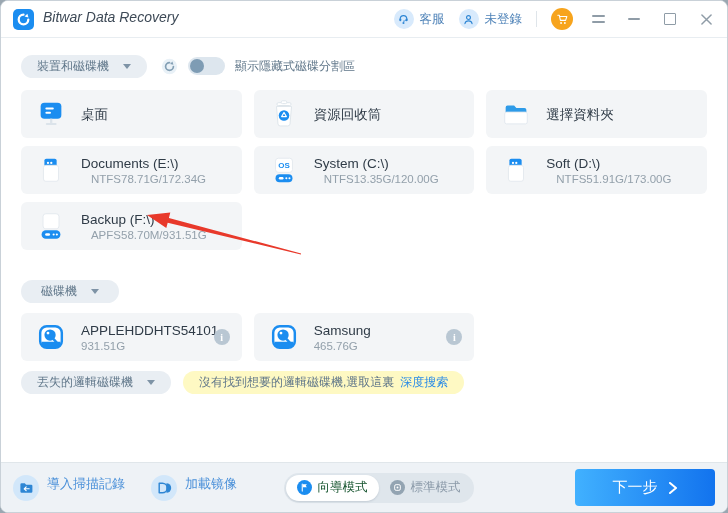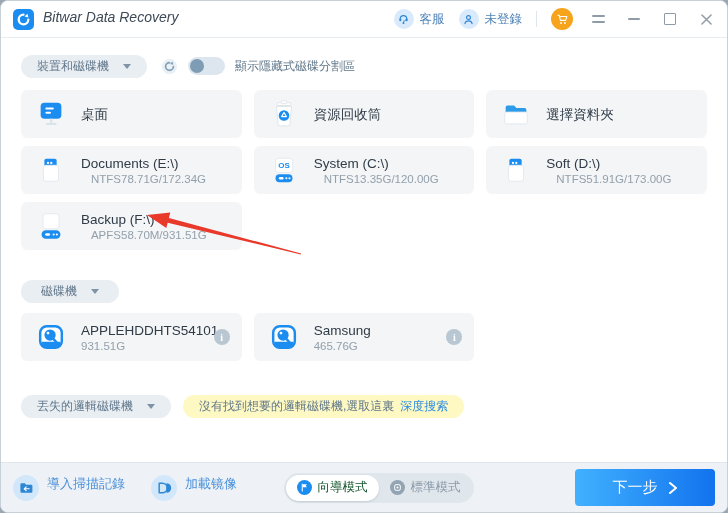--- a/index.html
+++ b/index.html
@@ -29,21 +29,21 @@
   .toggle-label{font-size:12px;color:#5f7689;}
   .grid{display:grid;grid-template-columns:repeat(3,1fr);gap:8px 12px;}
   .card{position:relative;display:flex;align-items:center;background:#f3f5f7;border-radius:6px;height:48px;padding:0 12px 0 13px;cursor:pointer;}
   .card-icon{width:34px;height:34px;display:inline-flex;align-items:center;justify-content:center;margin-right:13px;flex:0 0 auto;}
   .card-title{font-size:13.5px;color:#2f3b47;line-height:17px;white-space:nowrap;}
   .card-sub{font-size:11.5px;color:#93a0ab;line-height:14px;white-space:nowrap;}
   .card-sub .fs{display:inline-block;width:40px;text-align:right;}
   .info-ic{position:absolute;right:12px;top:16px;width:16px;height:16px;border-radius:50%;background:#b9c7d3;color:#fff;font-size:10px;font-weight:bold;display:flex;align-items:center;justify-content:center;font-family:"Liberation Serif",serif;cursor:pointer;}
   .section-pill{margin-top:30px;}
   .dev-grid{margin-top:10px;}
-  .lost-row{display:flex;align-items:center;gap:12px;margin-top:34px;}
+  .lost-row{display:flex;align-items:center;gap:12px;margin-top:10px;}
   .hint-pill{display:inline-flex;align-items:center;gap:6px;background:#fef9c3;border-radius:12px;height:23px;padding:0 16px;font-size:12px;color:#5f7689;}
   .hint-link{color:#2b8ce6;cursor:pointer;}
   
   .bottombar{position:absolute;left:0;bottom:0;width:100%;height:50px;background:#eef2f6;border-top:1px solid #e0e6ea;display:flex;align-items:center;padding:0 12px;box-sizing:border-box;}
   .bb-link{display:flex;align-items:flex-start;gap:8px;font-size:13px;color:#4a90d9;cursor:pointer;margin-right:26px;}
   .bb-circ{width:26px;height:26px;border-radius:50%;background:#d2e7fa;display:inline-flex;align-items:center;justify-content:center;}
   .mode-switch{position:absolute;left:52%;transform:translateX(-50%);display:flex;align-items:center;background:#dfe6ec;border-radius:16px;height:30px;padding:2px;box-sizing:border-box;}
   .mode-seg{display:flex;align-items:center;gap:6px;height:26px;border-radius:13px;padding:0 11px;font-size:12.5px;color:#8b9aa9;cursor:pointer;}
   .mode-seg.active{background:#fff;color:#14532d;box-shadow:0 1px 2px rgba(70,90,110,.18);}
   .seg-ic{width:15px;height:15px;border-radius:50%;display:inline-flex;align-items:center;justify-content:center;}

